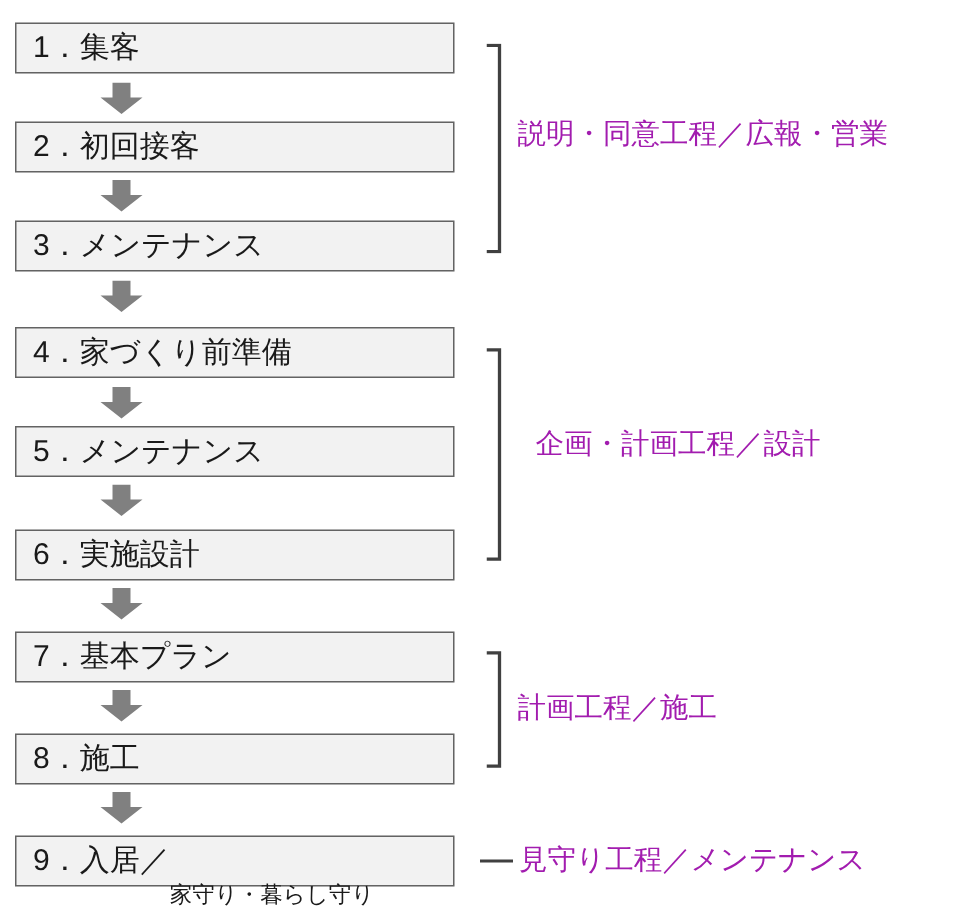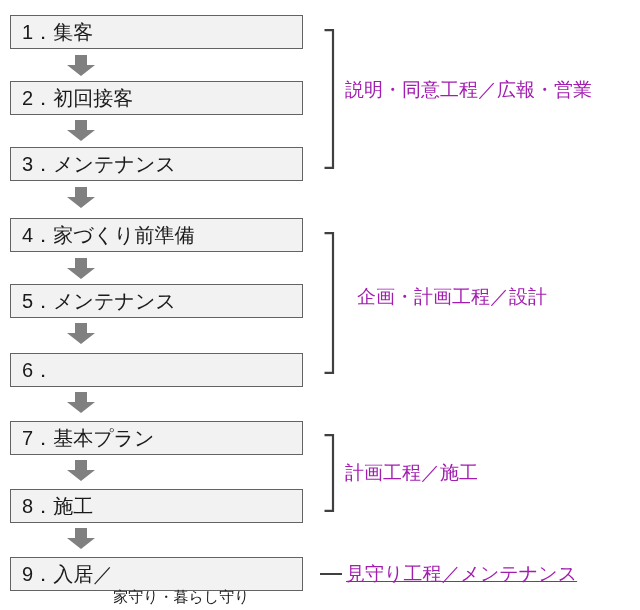--- a/index.html
+++ b/index.html
@@ -130,20 +130,21 @@
     <span class="step-label">メンテナンス</span>
   </div>
   <div class="arrow-down" style="top:323px;">
     <svg width="30" height="22" viewBox="0 0 30 22">
         <polygon points="9,0 21,0 21,10 29,10 15,21 1,10 9,10" fill="#808080"></polygon>
       </svg>
   </div>
 
   <div class="step-box" style="top:353px;">
     <span class="step-num">6．</span>
+    <span class="step-label">実施設計</span>
   </div>
   <div class="arrow-down" style="top:392px;">
     <svg width="30" height="22" viewBox="0 0 30 22">
         <polygon points="9,0 21,0 21,10 29,10 15,21 1,10 9,10" fill="#808080"></polygon>
       </svg>
   </div>
 
   <div class="step-box" style="top:421px;">
     <span class="step-num">7．</span>
     <span class="step-label">基本プラン</span>
@@ -185,15 +186,15 @@
   <div class="group-label" style="top:287px; left:345px;margin-left:12px;">企画・計画工程／設計</div>
 
   <div class="bracket" style="top:434px; height:78px;">
     <svg width="11" height="78" viewBox="0 0 11 78" preserveAspectRatio="none">
       <path d="M0.5,1.2 H9 V76.8 H0.5" fill="none" stroke="#404040" stroke-width="2.2"></path>
     </svg>
   </div>
   <div class="group-label" style="top:463px; left:345px;">計画工程／施工</div>
 
   <div class="dash-connector" style="top:573px; left:320px; width:22px;"></div>
-  <div class="group-label" style="top:564px; left:346px;text-decoration:underline;">見守り工程／メンテナンス</div>
+  <div class="group-label" style="top:564px; left:346px;">見守り工程／メンテナンス</div>
 
 </div>
 
 </body></html>

